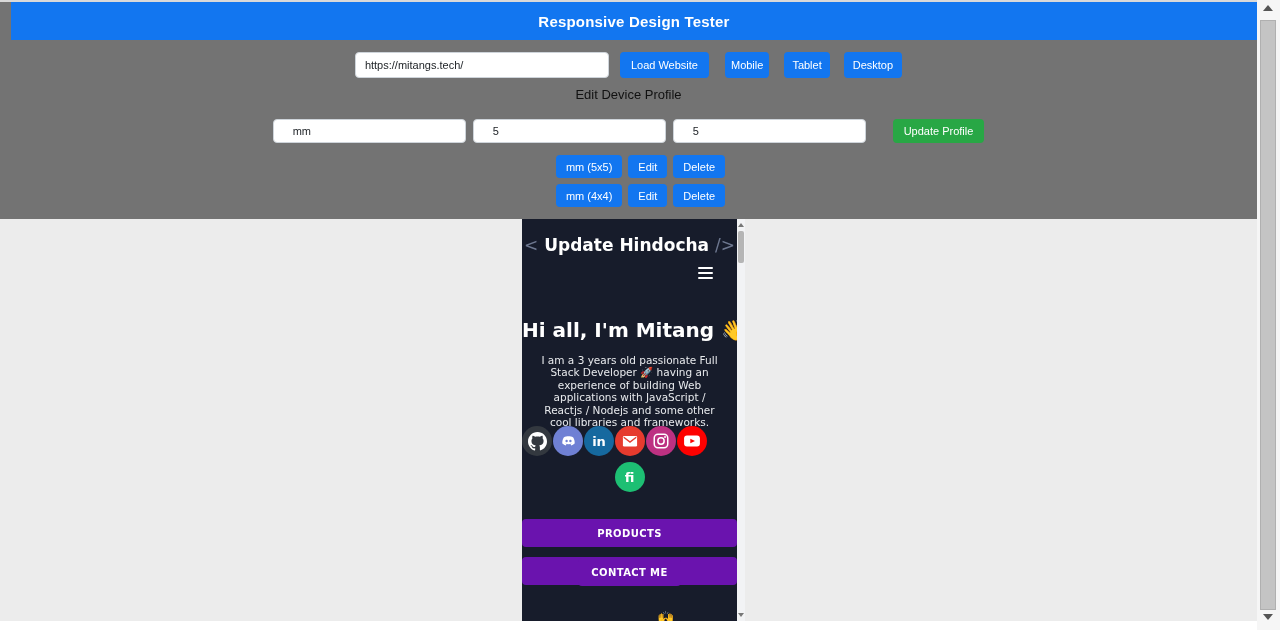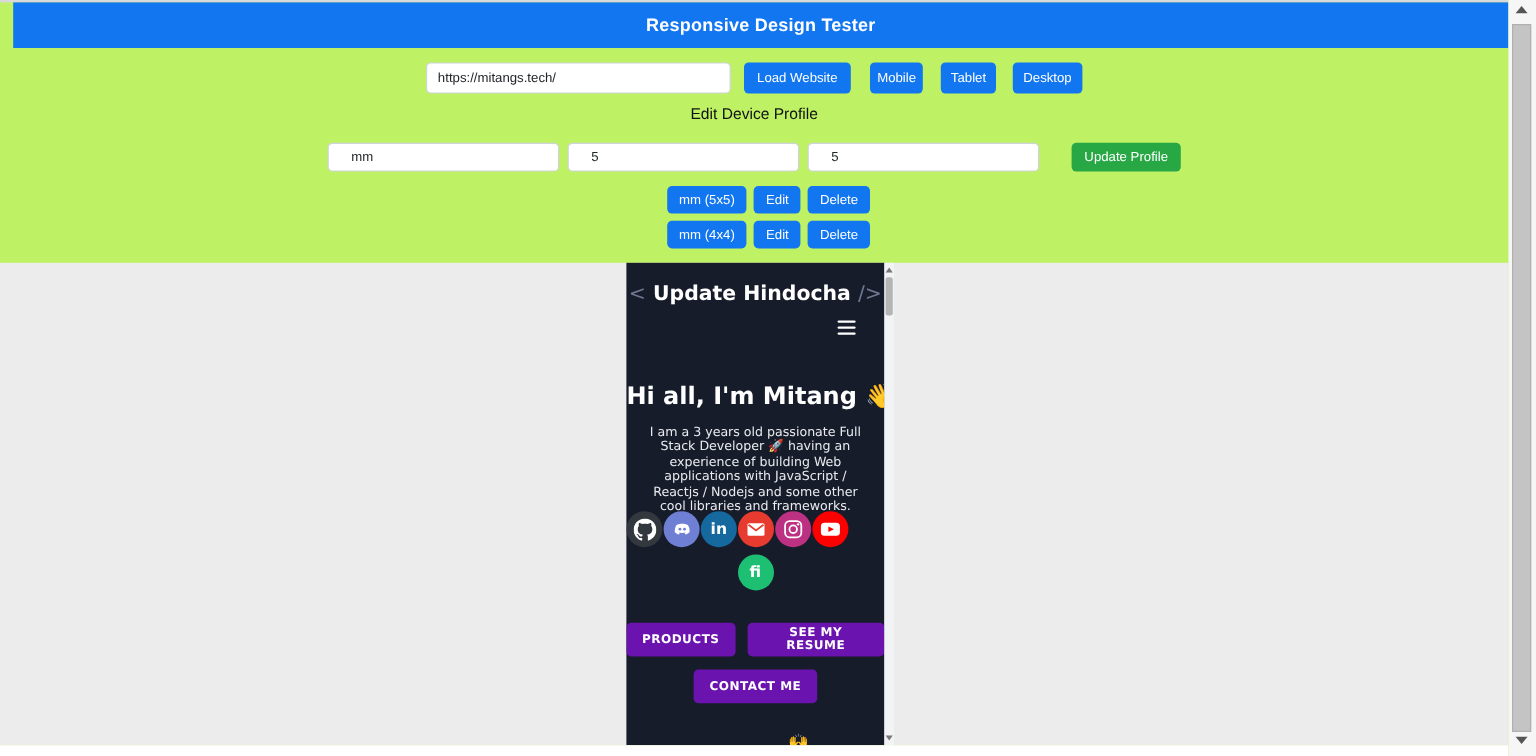--- a/index.html
+++ b/index.html
@@ -1,18 +1,18 @@
 <!DOCTYPE html>
 <html><head>
 <meta charset="utf-8">
 <style>
   * { margin:0; padding:0; box-sizing:border-box; }
   html,body { width:1280px; height:630px; }
   body { font-family:"Liberation Sans", sans-serif; background:#fff; overflow:hidden; }
-  #screen { position:relative; width:1280px; height:630px; background:#bef264; overflow:hidden; }
+  #screen { position:relative; width:1280px; height:630px; background:#737373; overflow:hidden; }
 
   .top-edge { position:absolute; left:0; top:0; width:1257px; height:2px; background:#d9d9d9; }
 
   
   .app-header { position:absolute; left:11px; top:2px; width:1246px; height:38px;
     background:#1276f0; display:flex; align-items:center; justify-content:center; }
   .app-header h1 { color:#fff; font-size:15px; font-weight:bold; letter-spacing:0.2px; }
 
   
   .toolbar { position:absolute; left:0; top:52px; width:1257px; height:26px;
@@ -68,21 +68,21 @@
   .c-github { background:#33383f; }
   .c-discord { background:#6f80d4; }
   .c-linkedin { background:#16699f; }
   .c-email { background:#e63b2e; }
   .c-instagram { background:#bd3182; }
   .c-youtube { background:#fd0100; }
   .c-fiverr { background:#1dbf73; }
   .icon-circle .txt { color:#fff; font-weight:bold; font-size:13px; font-family:"DejaVu Sans", sans-serif; }
   .fiverr-row { position:absolute; top:243px; left:0; width:215px; display:flex; justify-content:center; }
 
-  .cta-row { position:absolute; top:300px; left:0; width:215px; display:flex; justify-content:center; gap:10px; }
+  .cta-row { position:absolute; top:300px; left:0; width:215px; display:flex; justify-content:center; gap:10px;flex-direction:column; }
   .btn-purple { background:#6a13ae; color:#fff; font-size:10px; font-weight:bold;
     letter-spacing:0.4px; border:none; border-radius:4px; height:28px; padding:0 13px;
     font-family:"DejaVu Sans", sans-serif; cursor:pointer; }
   .contact-row { position:absolute; top:339px; left:0; width:215px; display:flex; justify-content:center; }
   .bottom-emoji { position:absolute; top:391px; left:135px; font-size:14px; }
 
   
   .phone-scroll { position:absolute; right:0; top:0; width:8px; height:402px; background:#f2f3f5; }
   .phone-scroll .arr { position:absolute; left:1px; width:0; height:0;
     border-left:3px solid transparent; border-right:3px solid transparent; }

